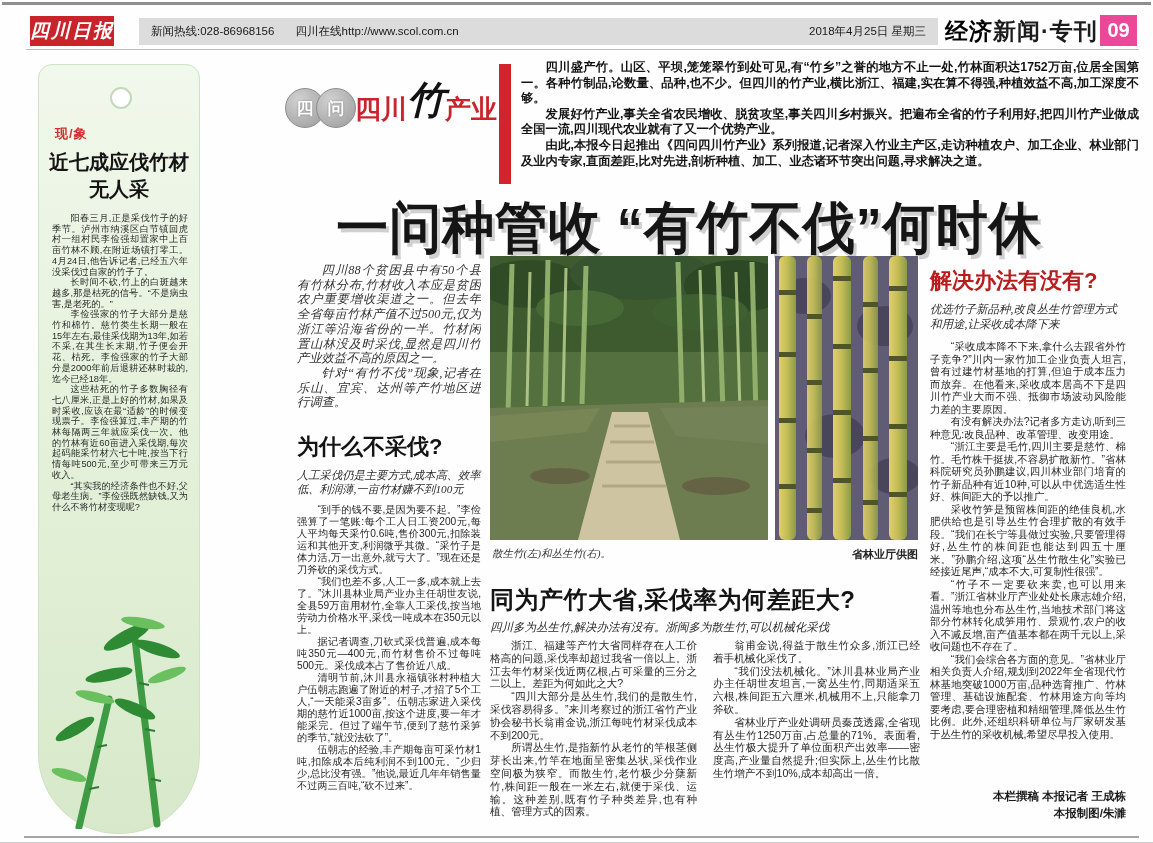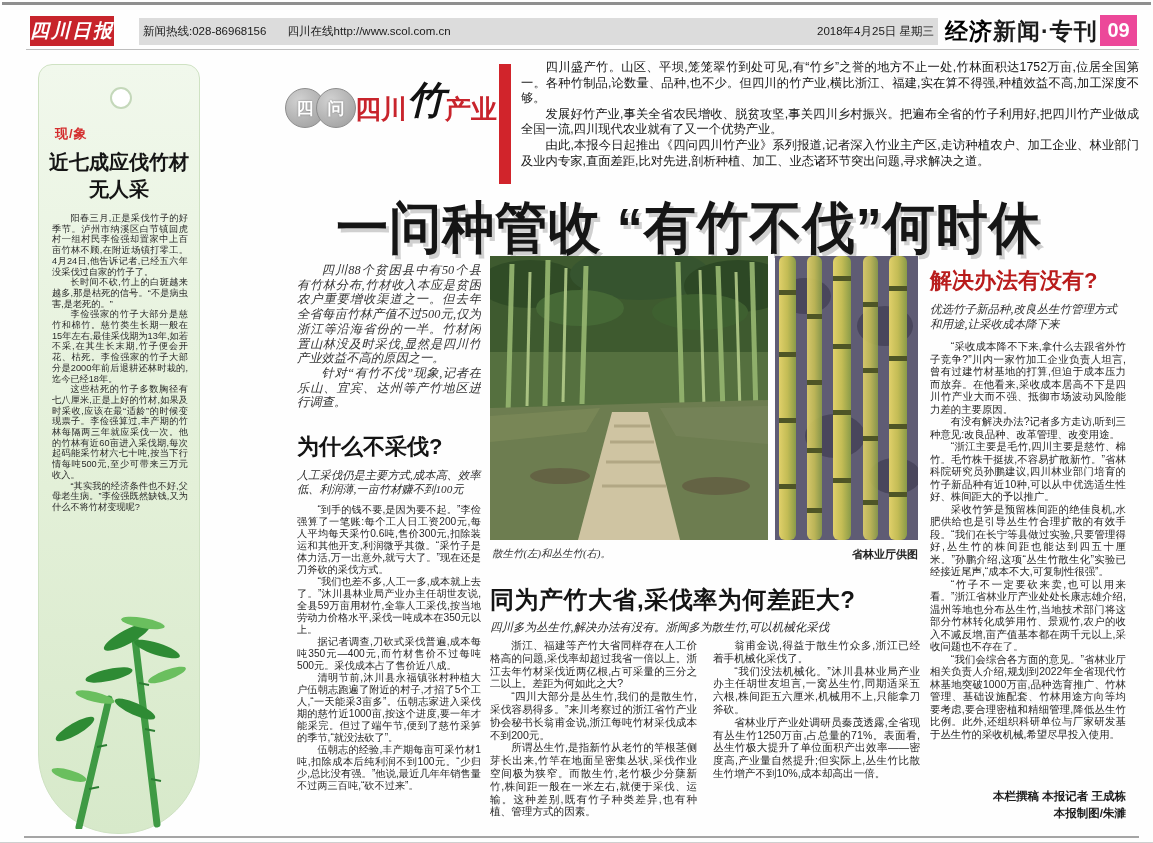--- a/index.html
+++ b/index.html
@@ -12,21 +12,21 @@
   .rule-bottom2{left:0;right:0;bottom:0;height:1px;background:#cfcfcf;}
   .rule-header{left:26px;right:14px;top:49px;height:1px;background:#bdbdbd;}
 
   
   .logo{left:30px;top:16px;width:84px;height:30px;background:#c7242b;color:#fff;
         display:flex;align-items:center;justify-content:center;
         font-family:"Liberation Serif",serif;font-style:italic;font-weight:bold;
         font-size:19px;letter-spacing:2px;}
   .graybar{left:139px;top:18px;width:799px;height:27px;background:#dcdcdc;
            display:flex;align-items:center;justify-content:space-between;
-           padding:0 4px;box-sizing:border-box;font-size:11.5px;color:#1a1a1a;}
+           padding:0 12px;box-sizing:border-box;font-size:11.5px;color:#1a1a1a;}
   .graybar .left span{margin-right:18px;}
   .secttitle{left:945px;top:15px;height:32px;display:flex;align-items:center;
              color:#000;font-size:23px;letter-spacing:1px;}
   .secttitle .b1{font-weight:900;}
   .secttitle .b2{font-weight:700;color:#1c1c1c;}
   .pagenum{left:1100px;top:15px;width:37px;height:31px;background:#ec4899;color:#fff;
            font-weight:900;font-size:20px;display:flex;align-items:center;justify-content:center;}
 
   
   .bookmark{left:38px;top:64px;width:162px;height:770px;
@@ -52,21 +52,21 @@
   .coin1{left:0;} .coin2{left:31px;}
   .badge-text{position:absolute;left:70px;top:0;white-space:nowrap;}
   .badge-red{color:#c8242c;font-weight:900;font-size:26px;vertical-align:baseline;}
   .badge-black{color:#121212;font-size:38px;font-weight:bold;
                font-family:"Liberation Serif",serif;font-style:italic;
                position:relative;top:-5px;}
   .redbar{left:499px;top:64px;width:12px;height:120px;background:#d1242b;}
 
   
   .intro{left:521px;top:60px;width:618px;height:126px;overflow:hidden;}
-  .intro p{margin:0;font-size:12.3px;line-height:15.6px;font-weight:400;
+  .intro p{margin:0;font-size:12.3px;line-height:15.6px;font-weight:700;
            text-indent:2em;text-align:justify;color:#141414;}
 
   
   .headline{left:240px;top:191px;width:898px;height:64px;text-align:center;
             font-size:52px;font-weight:900;color:#151515;letter-spacing:1px;
             white-space:nowrap;transform:scaleY(1.08);transform-origin:top;
             text-shadow:3px 4px 0 rgba(140,140,140,.40);}
 
   
   .lede{left:297px;top:263px;width:184px;height:166px;overflow:hidden;}

